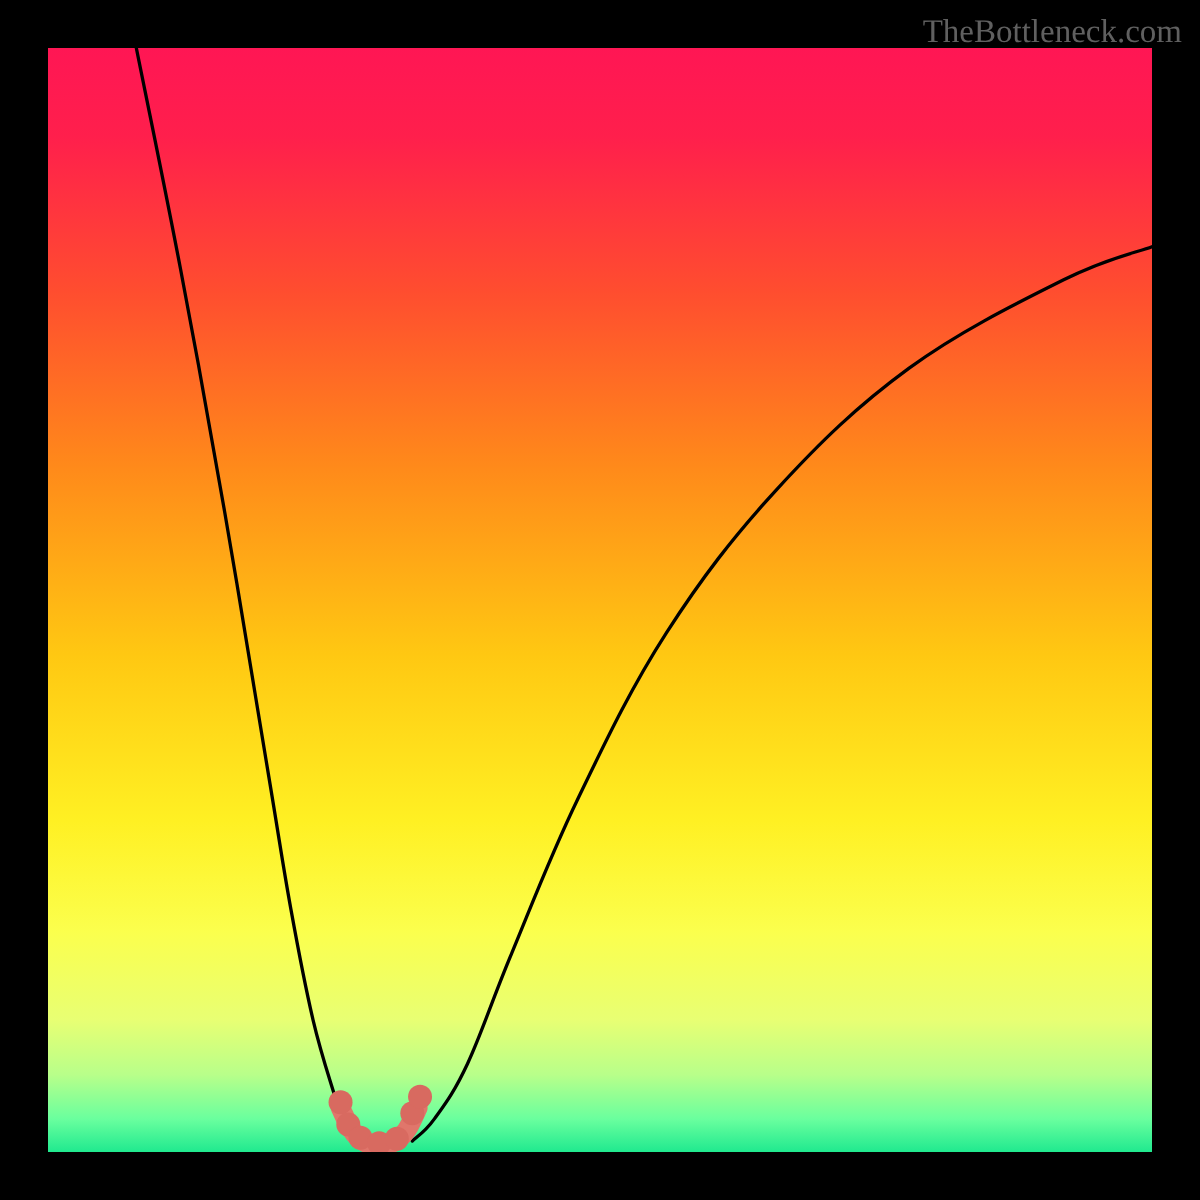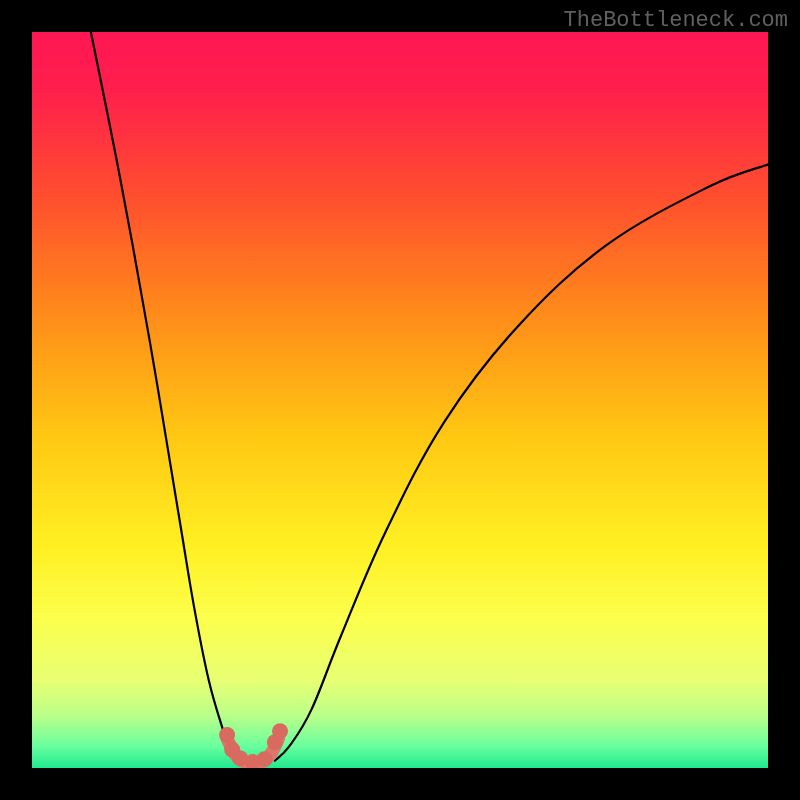--- a/index.html
+++ b/index.html
@@ -1,17 +1,17 @@
 <!DOCTYPE html>
 <html><head>
 <meta charset="utf-8">
 <style>
 body{margin:0;padding:0;background:#fff}
 .container{width:800px;height:800px;position:relative;background:#000}
-.watermark{position:absolute;top:8px;right:12px;color:#606060;font-family:Liberation Mono, monospace;font-size:22px;font-weight:400;z-index:10}
+.watermark{position:absolute;top:8px;right:12px;color:#606060;font-family:Liberation Serif, serif;font-size:22px;font-weight:400;z-index:10}
 .plot-area{position:absolute;top:32px;left:32px;width:736px;height:736px}
 svg{display:block}
 </style>
 </head>
 <body>
 
 <div class="container">
   <div class="watermark">TheBottleneck.com</div>
   <div class="plot-area">
     <svg width="736" height="736" viewBox="0 0 736 736">

